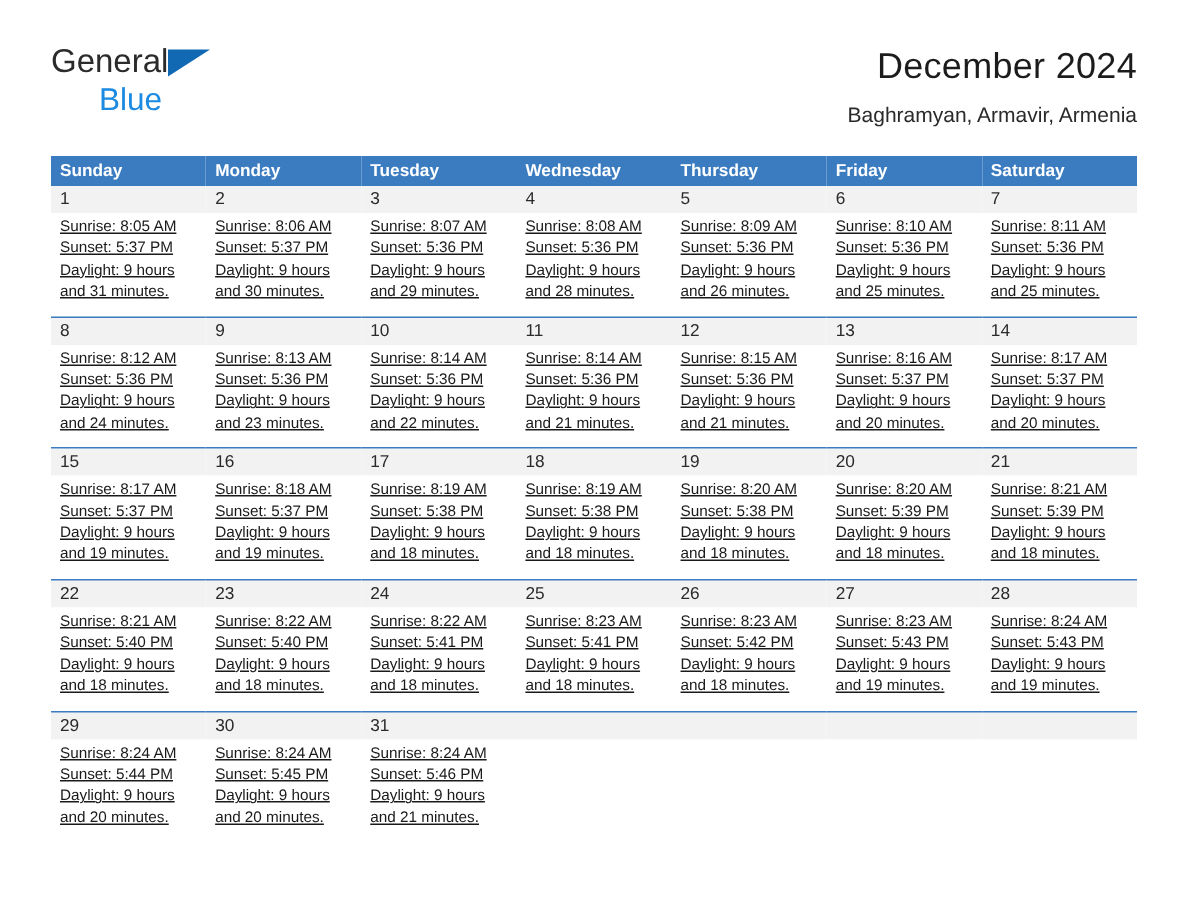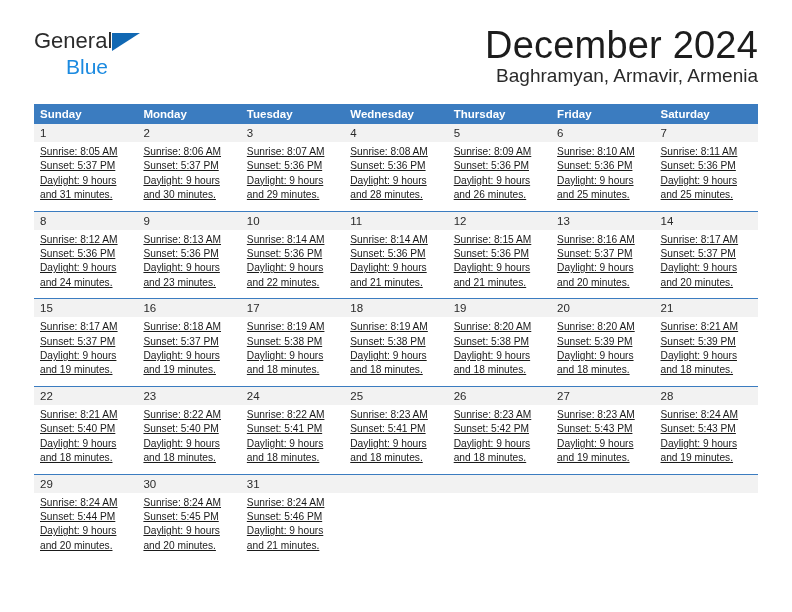--- a/index.html
+++ b/index.html
@@ -55,28 +55,28 @@
     margin-left: 32px;
     height: 23px;
   }
   .title-block {
     position: absolute;
     right: 34px;
     top: 28px;
     text-align: right;
   }
   .cal-title {
-    font-size: 38px;
+    font-size: 24px;
     color: #1c1c1c;
     font-weight: normal;
     letter-spacing: 0.2px;
     line-height: 34px;
   }
   .cal-sub {
-    font-size: 19px;
+    font-size: 14px;
     color: #2a2a2a;
     line-height: 20px;
     margin-top: 4px;
   }
 
   
   .cal-wrap {
     position: absolute;
     left: 34px;
     top: 104px;

